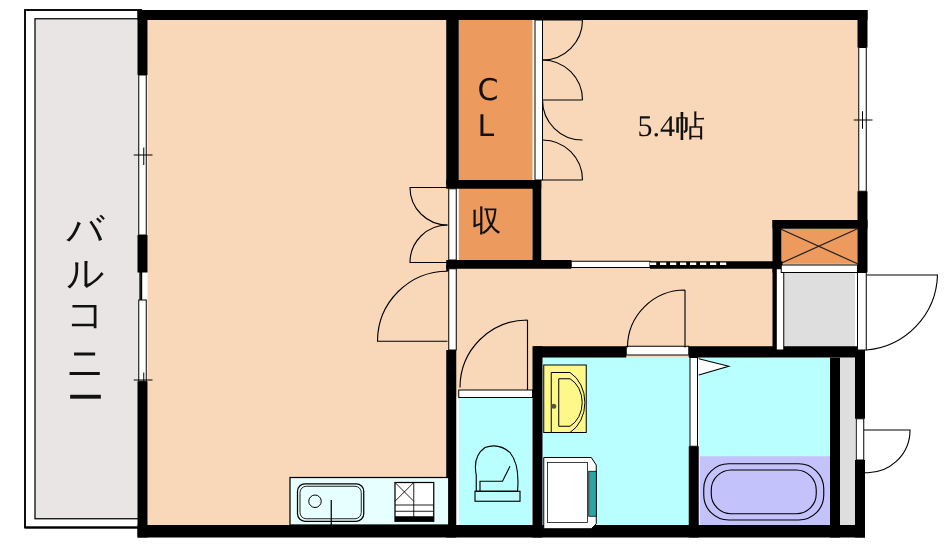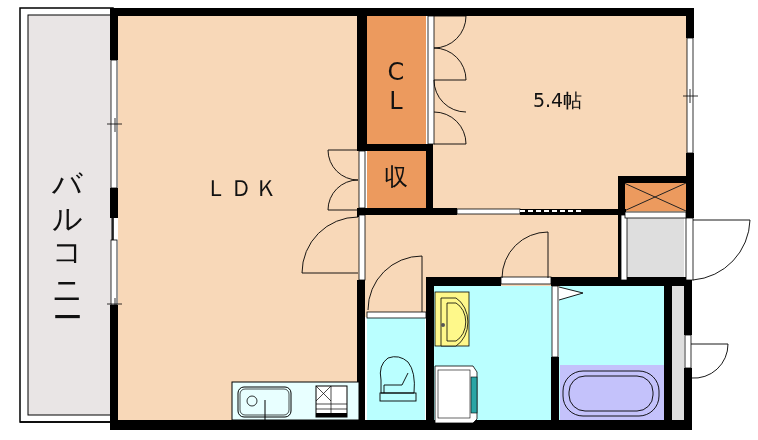--- a/index.html
+++ b/index.html
@@ -1,20 +1,20 @@
 <!DOCTYPE html>
 <html><head>
   <meta charset="utf-8">
   <style>
     html, body { margin: 0; padding: 0; background: #ffffff; }
     body { width: 758px; height: 440px; overflow: hidden; position: relative; font-family: "DejaVu Sans", sans-serif; }
     #plan { position: absolute; left: 0; top: 0; }
-    .lbl { position: absolute; color: #111; text-align: center; line-height: 1.08; white-space: nowrap; font-family: "DejaVu Sans", sans-serif; }
+    .lbl { position: absolute; color: #111; line-height: 1.08; white-space: nowrap; font-family: "DejaVu Sans", sans-serif; }
     .room-name { font-size: 23px; letter-spacing: 2px; }
-    .room-size { font-size: 19px; }
+    .room-size { font-size: 24px; font-family: Liberation Serif, serif; }
     .vertical { writing-mode: vertical-rl; font-size: 30px; letter-spacing: 4px; }
   </style>
 </head>
 <body>
 
 <svg id="plan" width="758" height="440" viewBox="0 0 758 440" xmlns="http://www.w3.org/2000/svg">
 
   <g>
     <rect x="20" y="8" width="93" height="414" fill="#ffffff" stroke="#000" stroke-width="1.5"></rect>
     <rect x="28" y="15" width="84" height="400" fill="#e9e5e5" stroke="#000" stroke-width="1"></rect>
@@ -198,21 +198,20 @@
     <rect x="563" y="371" width="96" height="45" rx="20"></rect>
     <rect x="569" y="376" width="84" height="35" rx="16"></rect>
   </g>
 
   <line x1="20" y1="422" x2="110" y2="422" stroke="#000" stroke-width="1.5"></line>
 </svg>
 
 <div class="lbl vertical" style="left:51px; top:150px;">バルコニー</div>
 
 <div class="lbl" style="left:190px; top:176px; width:105px;">
-  <div class="room-name">ＬＤＫ</div>
 </div>
 
 <div class="lbl" style="left:510px; top:90px; width:95px;">
   <div class="room-size">5.4帖</div>
 </div>
 
 <div class="lbl" style="left:382px; top:58px; width:28px; font-size:24px; white-space:normal; word-break:break-all; line-height:1.2;">CL</div>
 
 <div class="lbl" style="left:377px; top:165px; width:38px; font-size:24px;">収</div>
 

